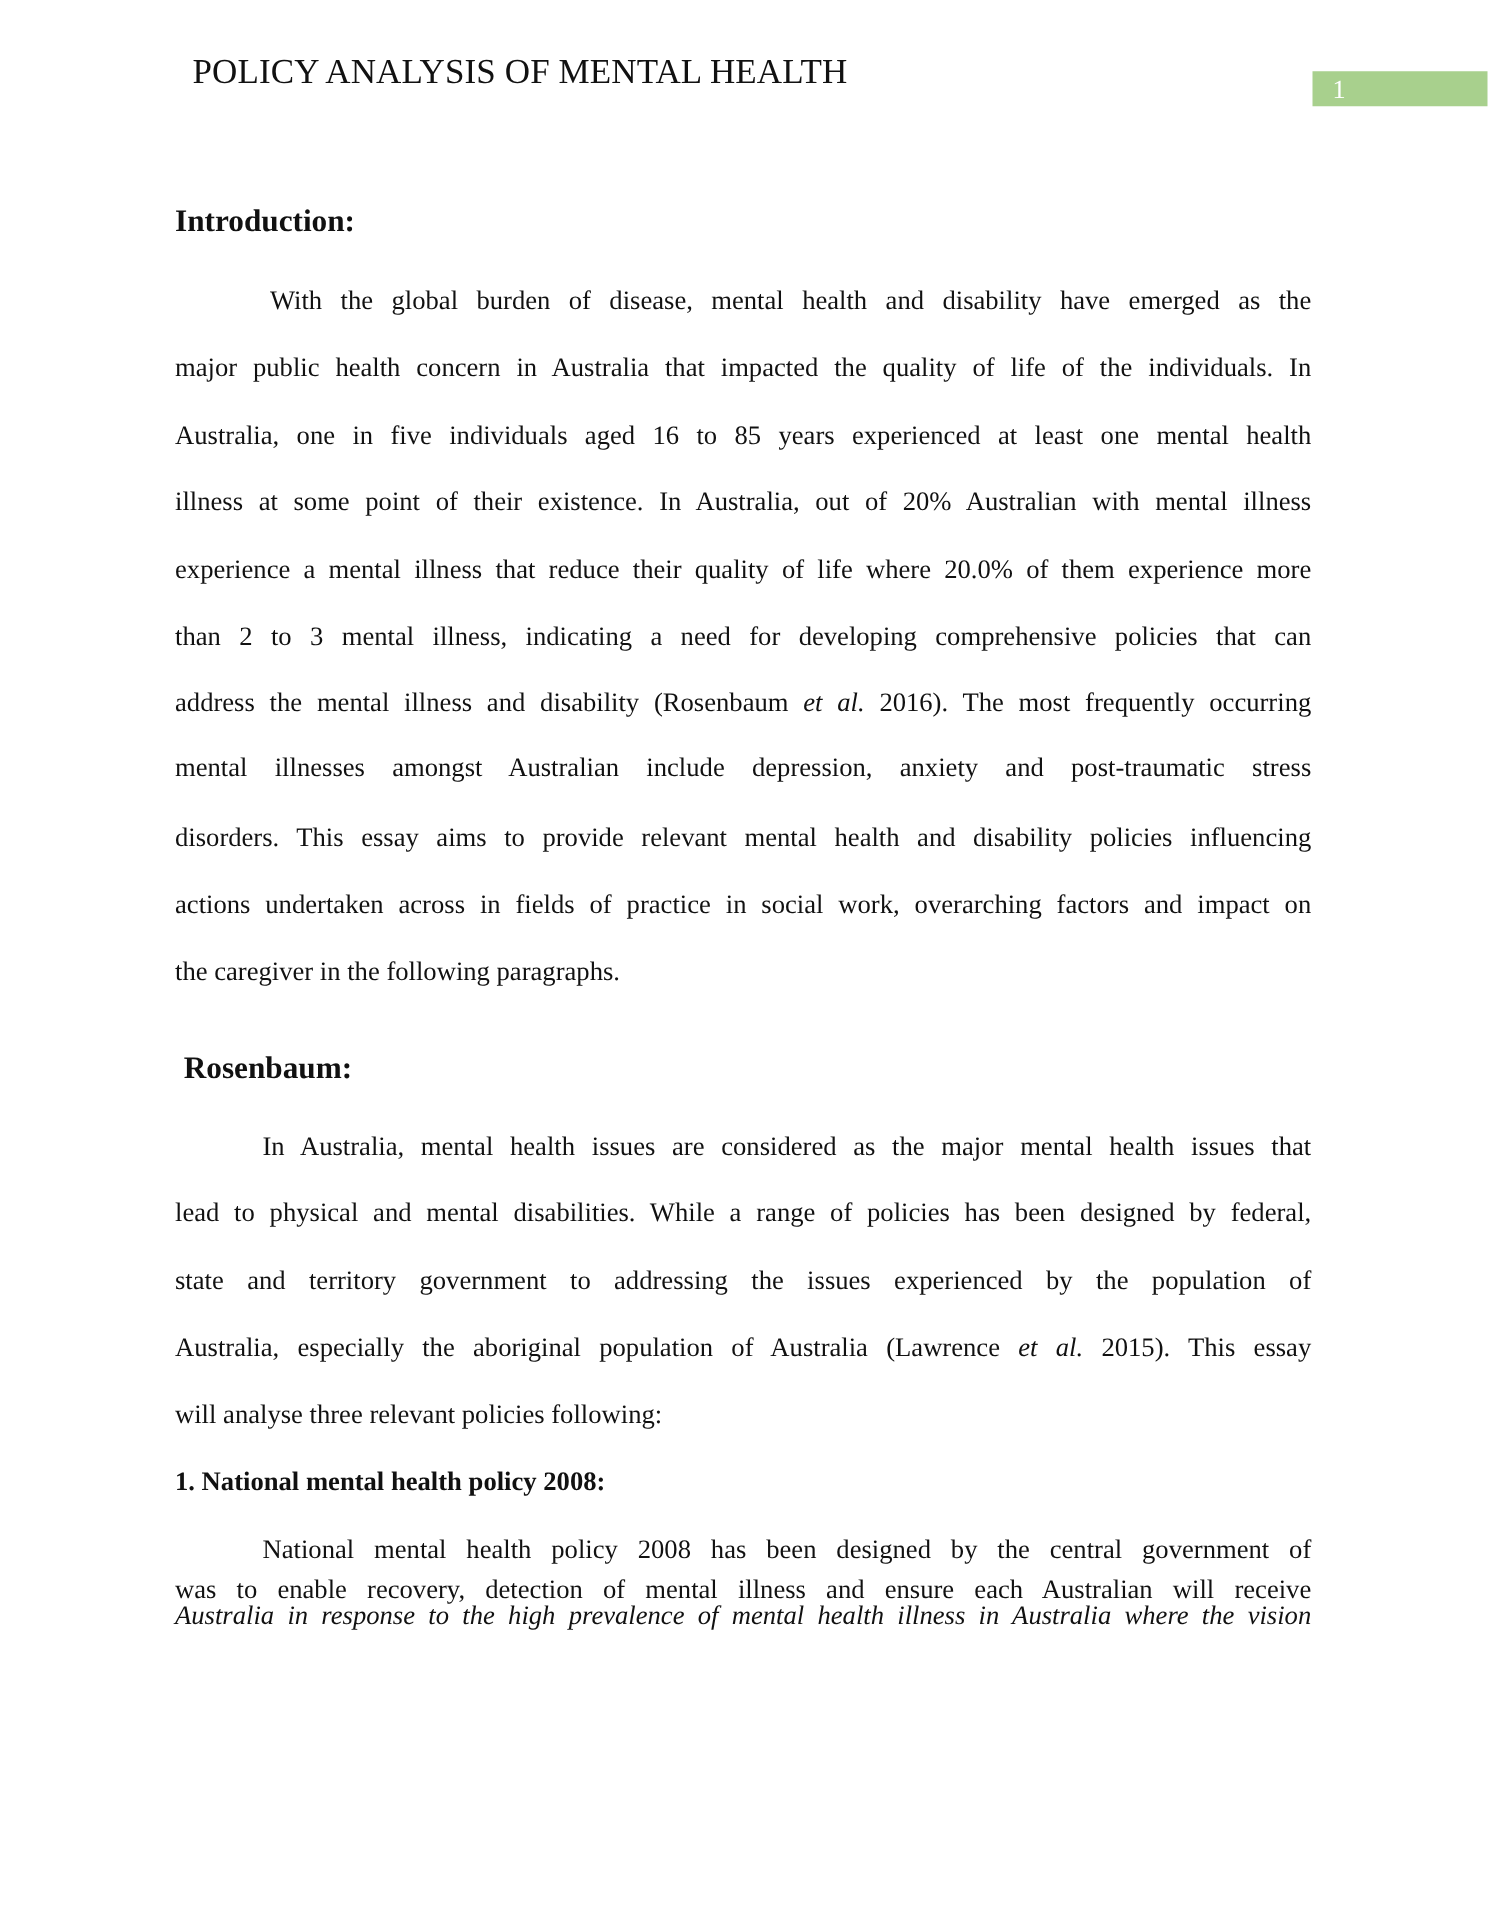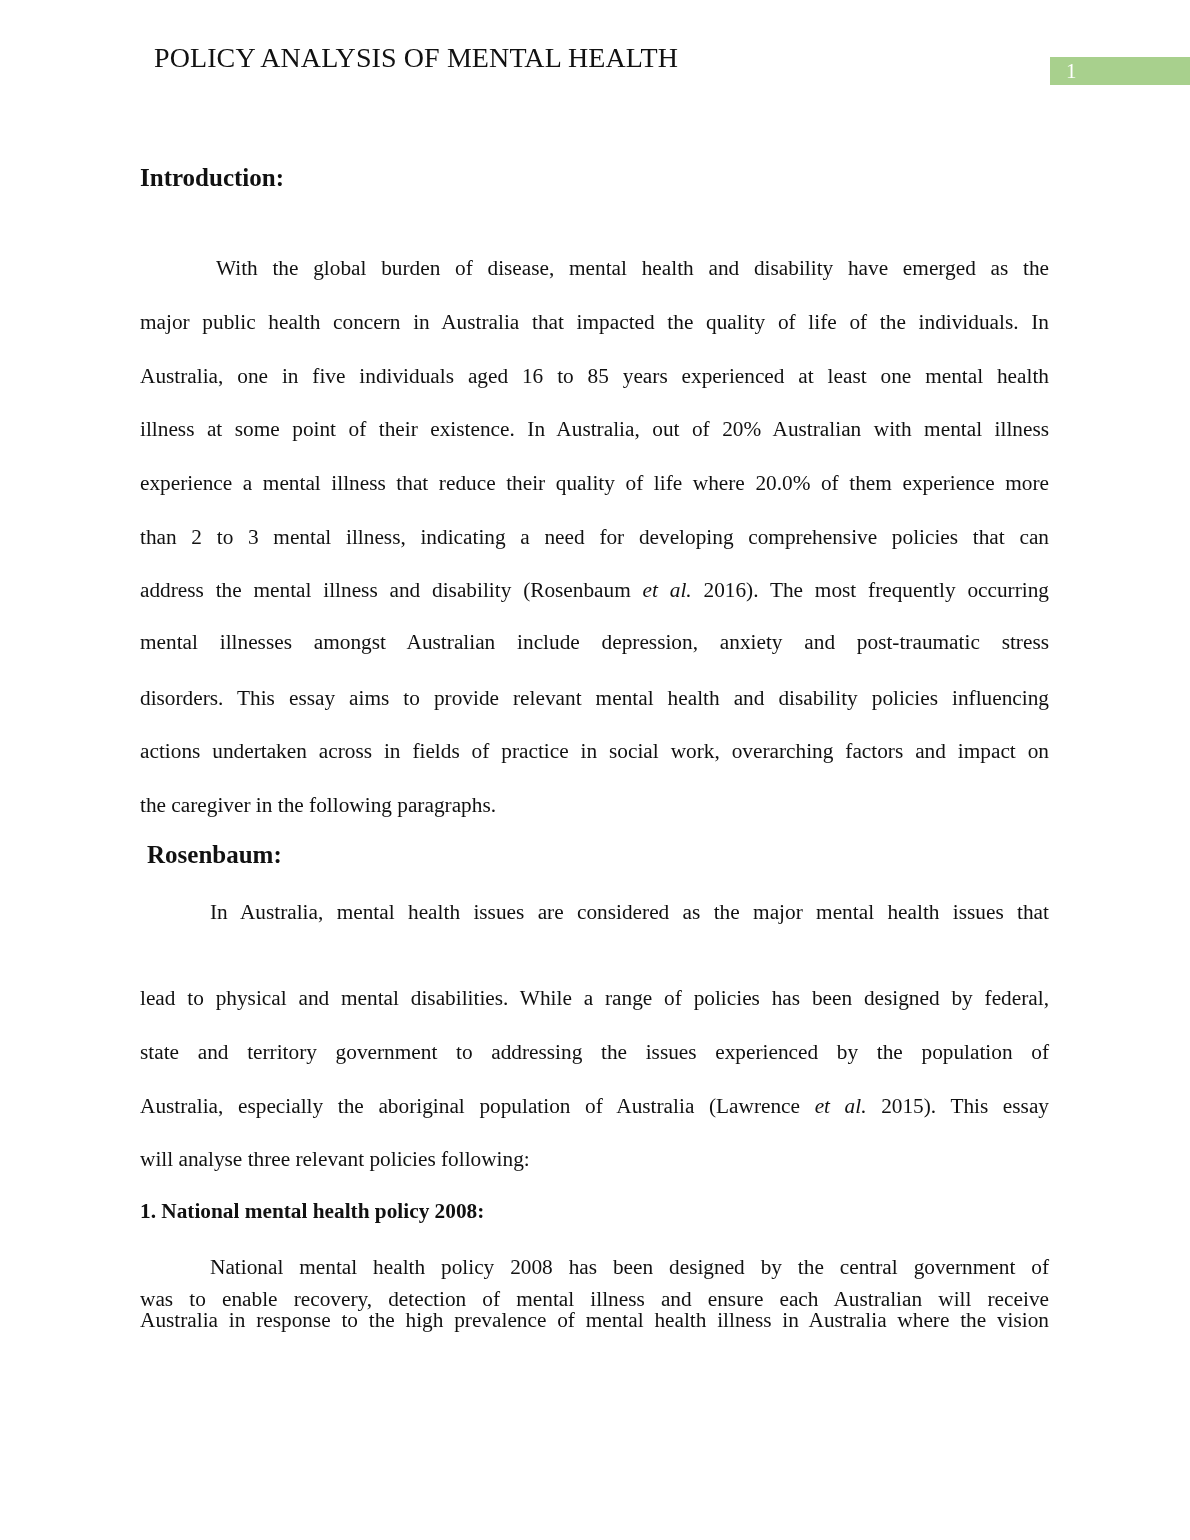--- a/index.html
+++ b/index.html
@@ -3,21 +3,21 @@
 <meta charset="utf-8">
 <style>
   html, body { margin: 0; padding: 0; background: #ffffff; }
   body { width: 1190px; height: 1540px; position: relative; overflow: hidden;
          font-family: "Liberation Serif", "DejaVu Serif", serif; color: #111; }
   .running-head { position: absolute; left: 154px; top: 42px; font-size: 28px; letter-spacing: 0.1px; }
   .page-num-bar { position: absolute; left: 1050px; top: 57px; width: 140px; height: 28px; background: #a8d08d; }
   .page-num { position: absolute; left: 16px; top: 2px; font-size: 21px; color: #ffffff; }
   h2 { position: absolute; margin: 0; font-size: 25px; font-weight: bold; font-family: Liberation Serif, serif; }
   .line { position: absolute; left: 140px; width: 909px; font-size: 21.3px; height: 30px; line-height: 30px;
-          text-align: justify; text-align-last: justify; white-space: nowrap; margin-top: 28px; }
+          text-align: justify; text-align-last: justify; white-space: nowrap; }
   .line.last { text-align-last: left; }
   .line.indent { left: 210px; width: 839px; }
   .line.indent2 { left: 216px; width: 833px; }
   .subhead { position: absolute; left: 140px; font-size: 21.3px; font-weight: bold; line-height: 30px; }
   i { font-style: italic; }
 </style>
 </head>
 <body>
 
 <div class="running-head">POLICY ANALYSIS OF MENTAL HEALTH</div>
@@ -38,27 +38,27 @@
   <i>et al.</i>
   <span>2016). The most frequently occurring</span>
 </div>
 <div class="line" style="top:599px;">mental illnesses amongst Australian include depression, anxiety and post-traumatic stress</div>
 <div class="line" style="top:655px;">disorders. This essay aims to provide relevant mental health and disability policies influencing</div>
 <div class="line" style="top:708px;">actions undertaken across in fields of practice in social work, overarching factors and impact on</div>
 <div class="line last" style="top:762px;">the caregiver in the following paragraphs.</div>
 
 <h2 style="left:147px; top:841px;">Rosenbaum:</h2>
 
-<div class="line indent" style="top:869px;">In Australia, mental health issues are considered as the major mental health issues that</div>
+<div class="line indent" style="top:902px;">In Australia, mental health issues are considered as the major mental health issues that</div>
 <div class="line" style="top:955px;">lead to physical and mental disabilities. While a range of policies has been designed by federal,</div>
 <div class="line" style="top:1009px;">state and territory government to addressing the issues experienced by the population of</div>
 <div class="line" style="top:1063px;">
   <span>Australia, especially the aboriginal population of Australia (Lawrence</span>
   <i>et al.</i>
   <span>2015). This essay</span>
 </div>
 <div class="line last" style="top:1116px;">will analyse three relevant policies following:</div>
 
-<div class="subhead" style="top:1170px;margin-top:26px;">1. National mental health policy 2008:</div>
+<div class="subhead" style="top:1170px;">1. National mental health policy 2008:</div>
 
 <div class="line indent" style="top:1224px;">National mental health policy 2008 has been designed by the central government of</div>
-<div class="line" style="top:1277px;">Australia in response to the high prevalence of mental health illness in Australia where the vision</div>
+<div class="line" style="top:1277px;font-style:italic;">Australia in response to the high prevalence of mental health illness in Australia where the vision</div>
 <div class="line" style="top:1256px;">was to enable recovery, detection of mental illness and ensure each Australian will receive</div>
 
 </body></html>

